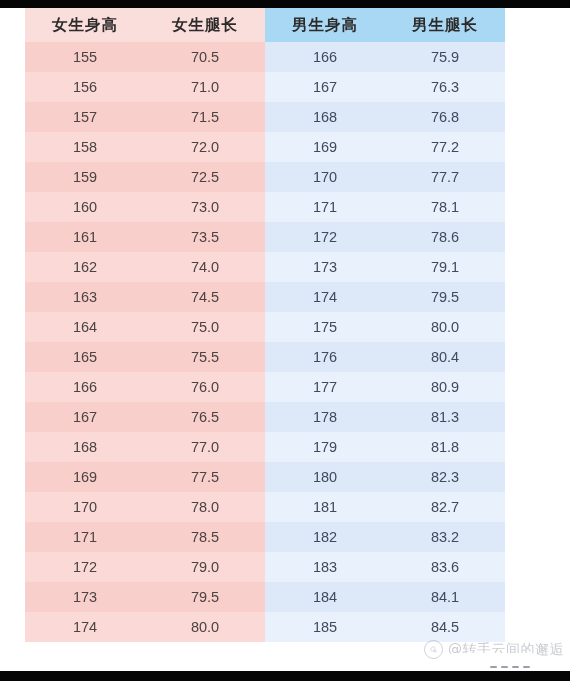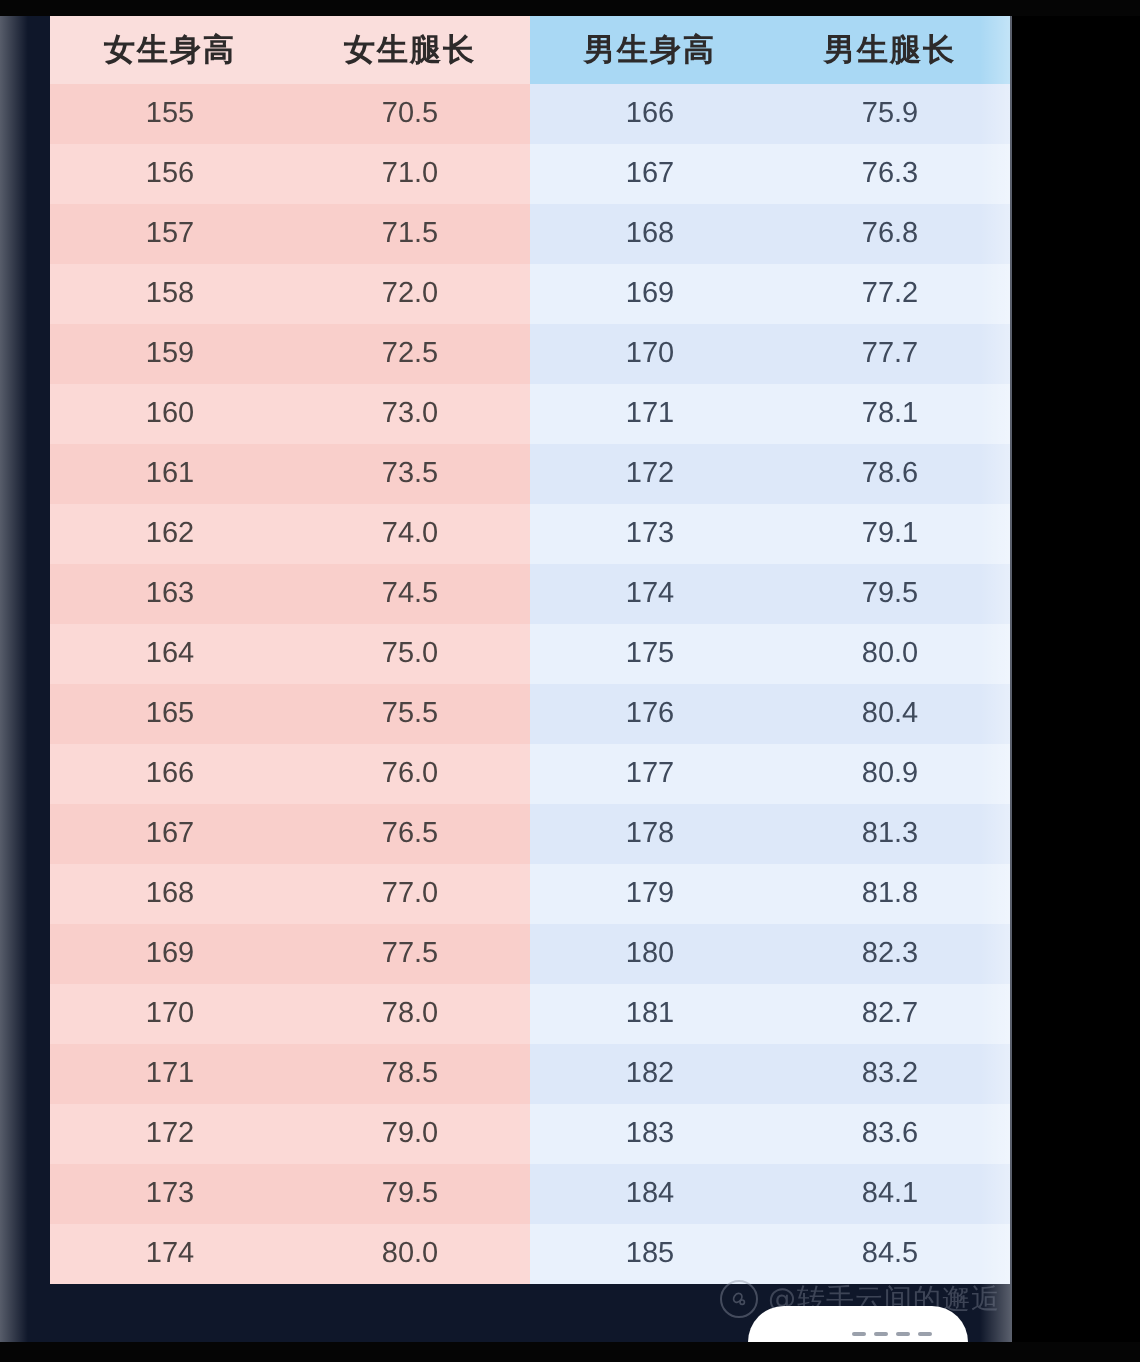--- a/index.html
+++ b/index.html
@@ -34,23 +34,23 @@
     left: 0; bottom: 0;
     width: 570px; height: 10px;
     background: #050505;
     z-index: 40;
   }
   
   .page {
     position: absolute;
     left: 0;
     top: 8px;
-    width: 506px;
+    width: 570px;
     height: 663px;
-    background: #0f172a;
+    background: #ffffff;
     overflow: hidden;
   }
   .table-wrap {
     position: absolute;
     left: 25px;
     top: 0px;
     width: 480px;
   }
   table.grid {
     border-collapse: collapse;

